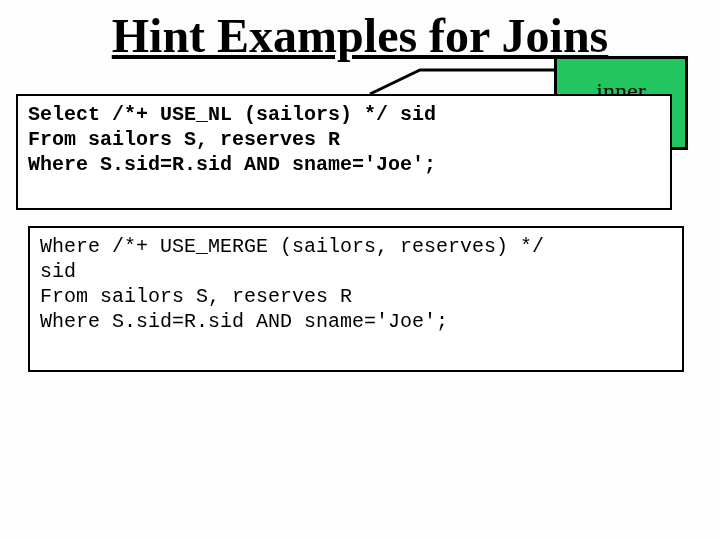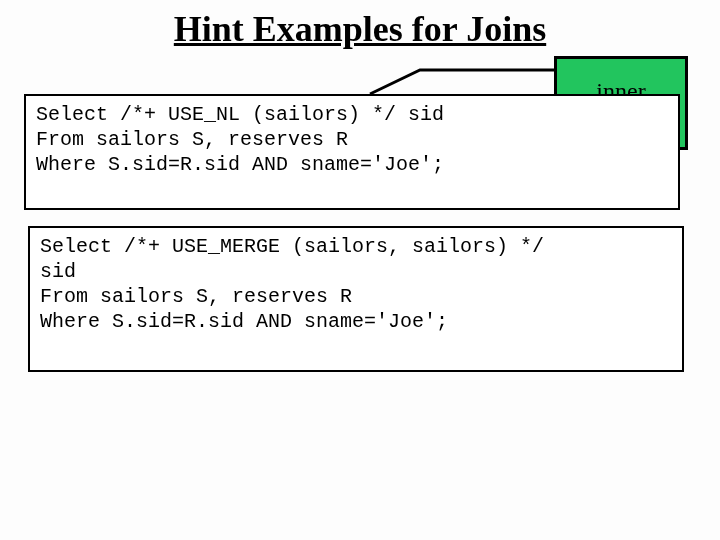--- a/index.html
+++ b/index.html
@@ -1,19 +1,19 @@
 <!DOCTYPE html>
 <html><head>
 <meta charset="utf-8">
 <style>
   html,body{margin:0;padding:0;width:720px;height:540px;background:#fdfdfd;font-family:"Comic Sans MS","Comic Sans",cursive;}
   .slide{position:relative;width:720px;height:540px;}
-  .title{position:absolute;left:0;right:0;top:8px;text-align:center;font-size:36px;font-weight:bold;color:#000;text-decoration:underline;}
+  .title{position:absolute;left:0;right:0;top:8px;text-align:center;font-size:48px;font-weight:bold;color:#000;text-decoration:underline;}
   .codebox{position:absolute;border:2px solid #000;background:#fff;padding:6px 10px 6px 10px;font-family:"Courier New",monospace;font-size:20px;line-height:1.25;white-space:pre;color:#000;}
-  #box1{left:24px;top:94px;width:632px;height:100px;}
+  #box1{left:16px;top:94px;width:632px;height:100px;font-weight:bold;}
   #box2{left:28px;top:226px;width:632px;height:130px;}
   #box3{left:28px;top:388px;width:632px;height:100px;}
   .callout{position:absolute;border:3px solid #000;background:#22c55e;font-family:"Comic Sans MS",cursive;font-size:24px;line-height:1.0;text-align:center;padding:20px 16px;color:#000;}
   #callout1{left:554px;top:56px;width:96px;}
   svg.connector{position:absolute;left:0;top:0;pointer-events:none;}
 </style>
 </head>
 <body>
 
 <div class="slide">
@@ -25,18 +25,18 @@
 
   <div id="callout1" class="callout">
     <span>inner</span><br>
     <span>table</span>
   </div>
 
   <div id="box1" class="codebox"><span>Select /*+ USE_NL (sailors) */ sid</span>
 <span>From sailors S, reserves R</span>
 <span>Where S.sid=R.sid AND sname='Joe';</span></div>
 
-  <div id="box2" class="codebox"><span>Select /*+ USE_MERGE (sailors, sailors) */</span>
+  <div id="box2" class="codebox"><span>Where /*+ USE_MERGE (sailors, reserves) */</span>
 <span>sid</span>
 <span>From sailors S, reserves R</span>
 <span>Where S.sid=R.sid AND sname='Joe';</span></div>
 
 </div>
 
 </body></html>

